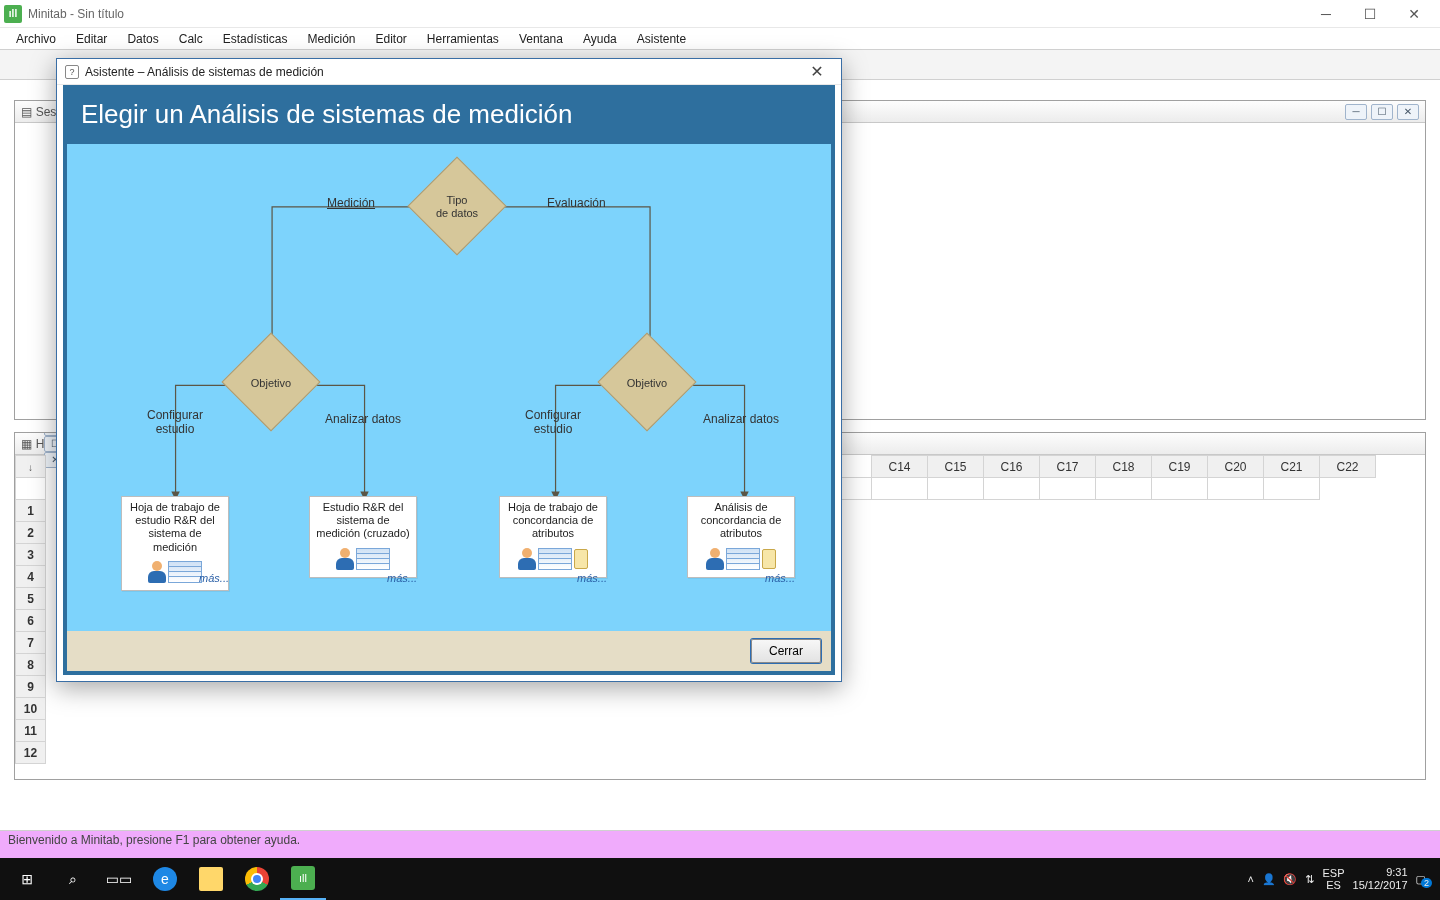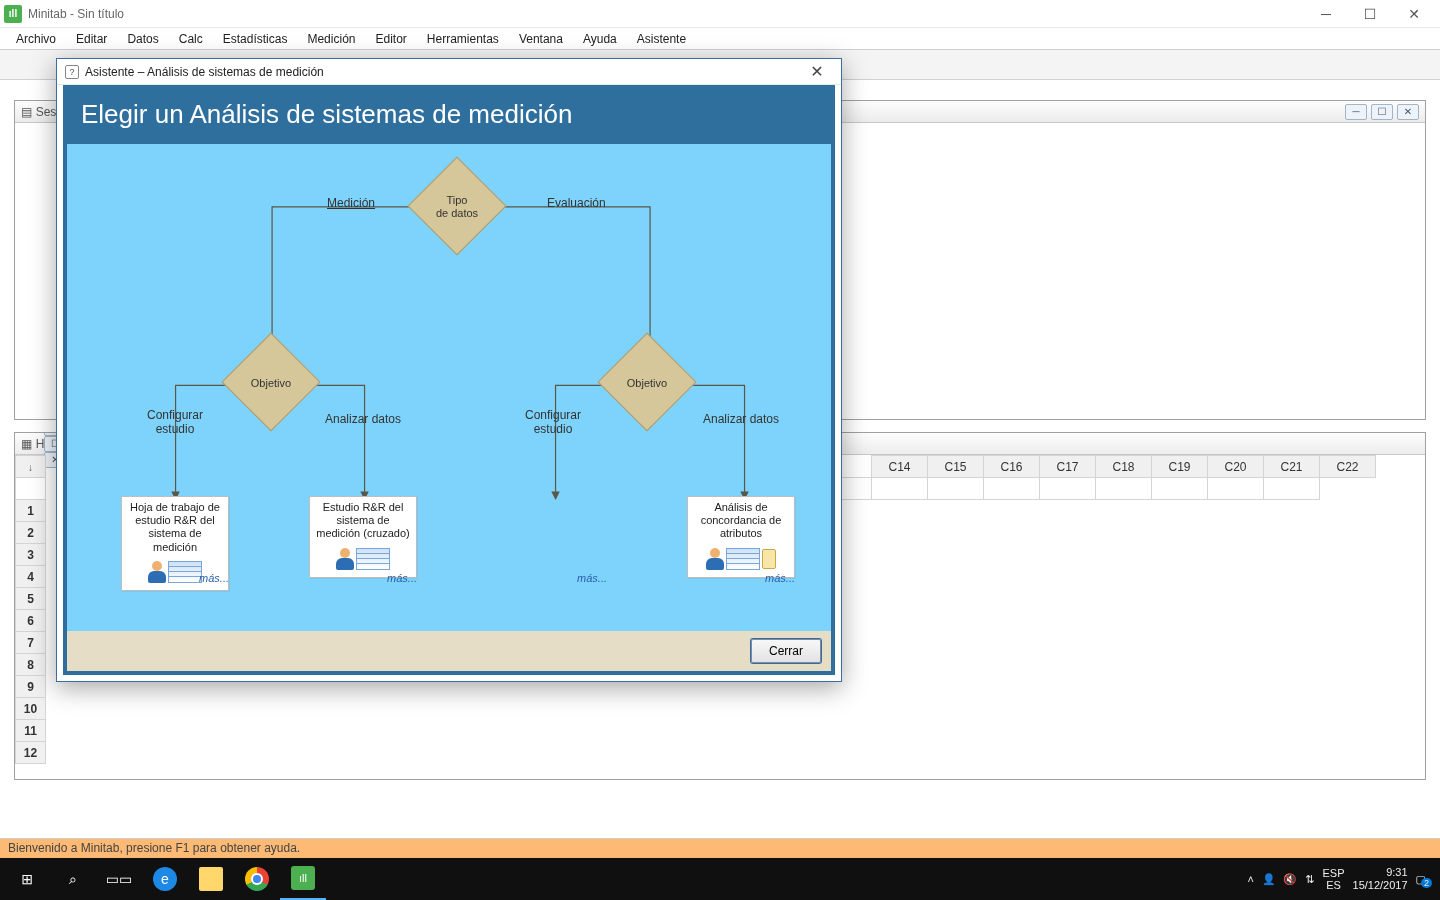--- a/index.html
+++ b/index.html
@@ -195,21 +195,21 @@
   }
   .btn {
     min-width:70px; height:24px; padding:0 12px;
     border:1px solid #8a8a8a; background:linear-gradient(#f7f7f7,#e3e3e3);
     font-size:12px; cursor:default; border-radius:2px;
     box-shadow: 0 0 0 1px #2d6db3;
   }
 
   
   .status-bar {
-    position:absolute; left:0; right:0; bottom:42px; height:20px; background:#fdba74;
+    position:absolute; left:0; right:0; bottom:42px; height:28px; background:#f0abfc;
     border-top:1px solid #d0d0d0; padding:2px 8px; color:#444; font-size:12px;
   }
 
   
   .taskbar {
     position:absolute; left:0; right:0; bottom:0; height:42px; background:#101010;
     display:flex; align-items:center; padding:0 4px; color:#fff;
   }
   .taskbar .tb-btn {
     width:46px; height:42px; display:flex; align-items:center; justify-content:center; font-size:18px;
@@ -413,20 +413,28 @@
 
       <div class="option-card" style="left:242px; top:352px;">
         <div>Estudio R&amp;R del sistema de medición (cruzado)</div>
         <div class="card-icon">
           <div class="mini-person"></div>
           <div class="mini-table"></div>
         </div>
       </div>
       <div class="more-link" style="left:242px; top:428px;">más...</div>
 
+      <div class="option-card" style="left:432px; top:352px;">
+        <div>Hoja de trabajo de concordancia de atributos</div>
+        <div class="card-icon">
+          <div class="mini-person"></div>
+          <div class="mini-table"></div>
+          <div class="mini-clip"></div>
+        </div>
+      </div>
       <div class="more-link" style="left:432px; top:428px;">más...</div>
 
       <div class="option-card" style="left:620px; top:352px;">
         <div>Análisis de concordancia de atributos</div>
         <div class="card-icon">
           <div class="mini-person"></div>
           <div class="mini-table"></div>
           <div class="mini-clip"></div>
         </div>
       </div>

